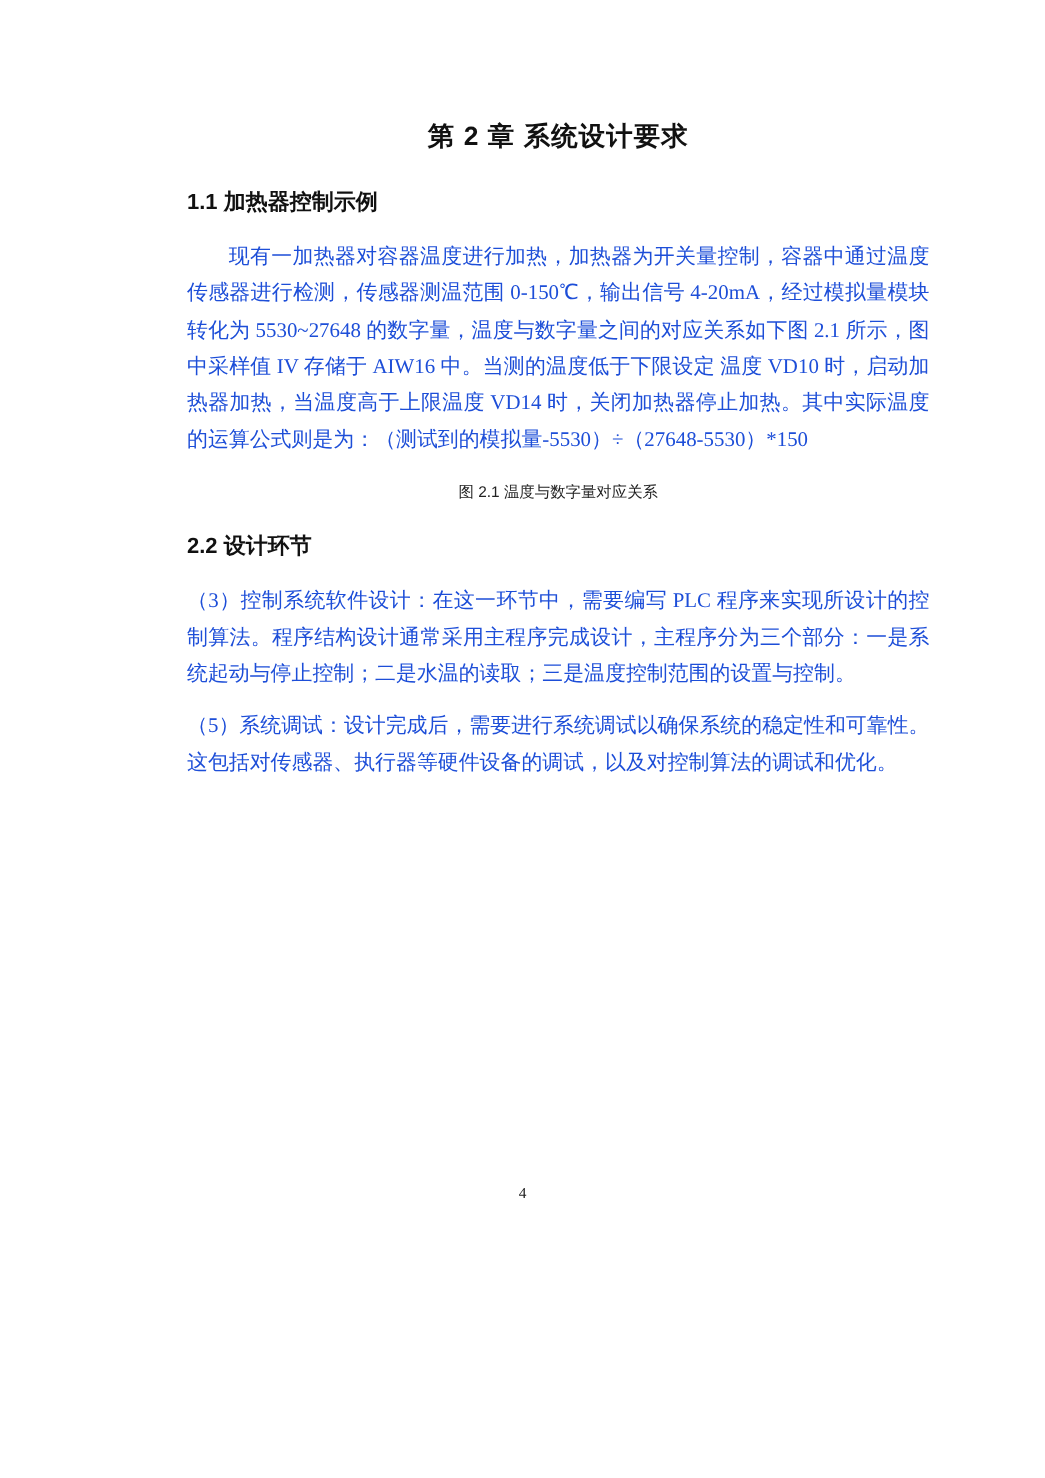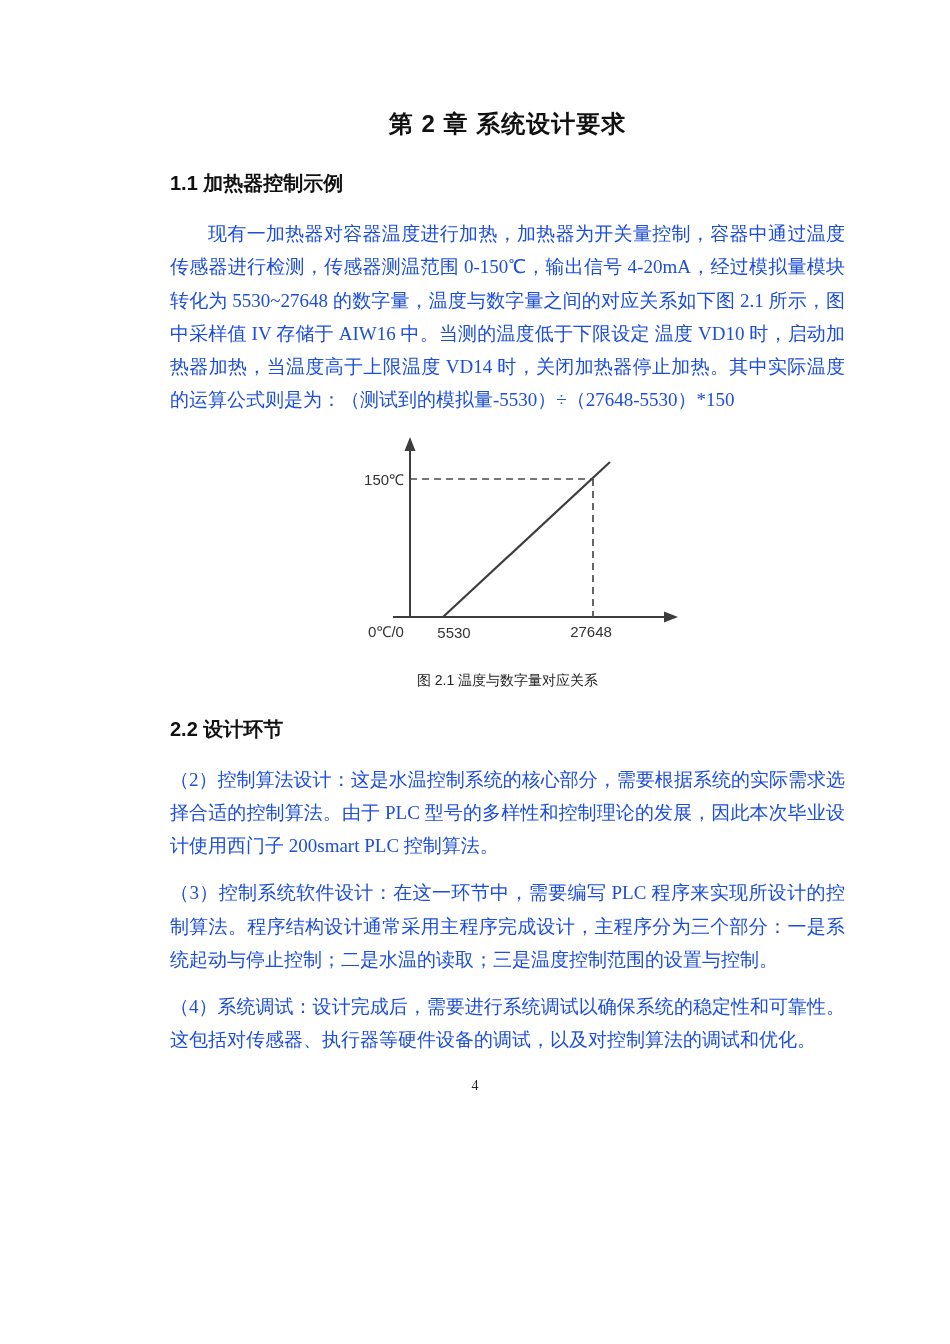--- a/index.html
+++ b/index.html
@@ -77,49 +77,28 @@
 <div class="page">
   <div class="content">
 
     <h1 class="doc-title">第 2 章 系统设计要求</h1>
 
     <h2 class="sec-heading">1.1 加热器控制示例</h2>
 
     <p class="body-para first-indent">现有一加热器对容器温度进行加热，加热器为开关量控制，容器中通过温度传感器进行检测，传感器测温范围 0-150℃，输出信号 4-20mA，经过模拟量模块转化为 5530~27648 的数字量，温度与数字量之间的对应关系如下图 2.1 所示，图中采样值 IV 存储于 AIW16 中。当测的温度低于下限设定 温度 VD10 时，启动加热器加热，当温度高于上限温度 VD14 时，关闭加热器停止加热。其中实际温度的运算公式则是为：（测试到的模拟量-5530）÷（27648-5530）*150</p>
 
     <figure class="figure-block" style="margin:10px 0 0 0;">
-      <div class="figure-wrap">
-        <svg width="360" height="215" viewBox="0 0 360 215">
-
-          <line class="axis-line" x1="62" y1="186" x2="62" y2="18"></line>
-          <polygon class="arrow-head" points="62,6 56.5,20 67.5,20"></polygon>
-
-          <line class="axis-line" x1="45" y1="186" x2="318" y2="186"></line>
-          <polygon class="arrow-head" points="330,186 316,180.5 316,191.5"></polygon>
-
-          <line class="dash-line" x1="62" y1="48" x2="245" y2="48"></line>
-          <line class="dash-line" x1="245" y1="48" x2="245" y2="186"></line>
-
-          <line class="data-line" x1="95" y1="186" x2="262" y2="31"></line>
-
-          <text x="56" y="54" text-anchor="end">150℃</text>
-          <text x="38" y="206" text-anchor="middle">0℃/0</text>
-          <text x="106" y="207" text-anchor="middle">5530</text>
-          <text x="243" y="206" text-anchor="middle">27648</text>
-        </svg>
-      </div>
       <figcaption class="figure-caption">图 2.1  温度与数字量对应关系</figcaption>
     </figure>
 
     <h2 class="sec-heading">2.2 设计环节</h2>
 
 
 
-    <p class="body-para">（2）控制算法设计：这是水温控制系统的核心部分，需要根据系统的实际需求选择合适的控制算法。由于 PLC 型号的多样性和控制理论的发展，因此本次毕业设计使用西门子 200smart PLC 控制算法。</p>
 
     <p class="body-para">（3）控制系统软件设计：在这一环节中，需要编写 PLC 程序来实现所设计的控制算法。程序结构设计通常采用主程序完成设计，主程序分为三个部分：一是系统起动与停止控制；二是水温的读取；三是温度控制范围的设置与控制。</p>
 
-    <p class="body-para">（4）系统调试：设计完成后，需要进行系统调试以确保系统的稳定性和可靠性。这包括对传感器、执行器等硬件设备的调试，以及对控制算法的调试和优化。</p>
+    <p class="body-para">（5）系统调试：设计完成后，需要进行系统调试以确保系统的稳定性和可靠性。这包括对传感器、执行器等硬件设备的调试，以及对控制算法的调试和优化。</p>
 
   </div>
 
   <div class="page-number">4</div>
 </div>
 
 </body></html>

